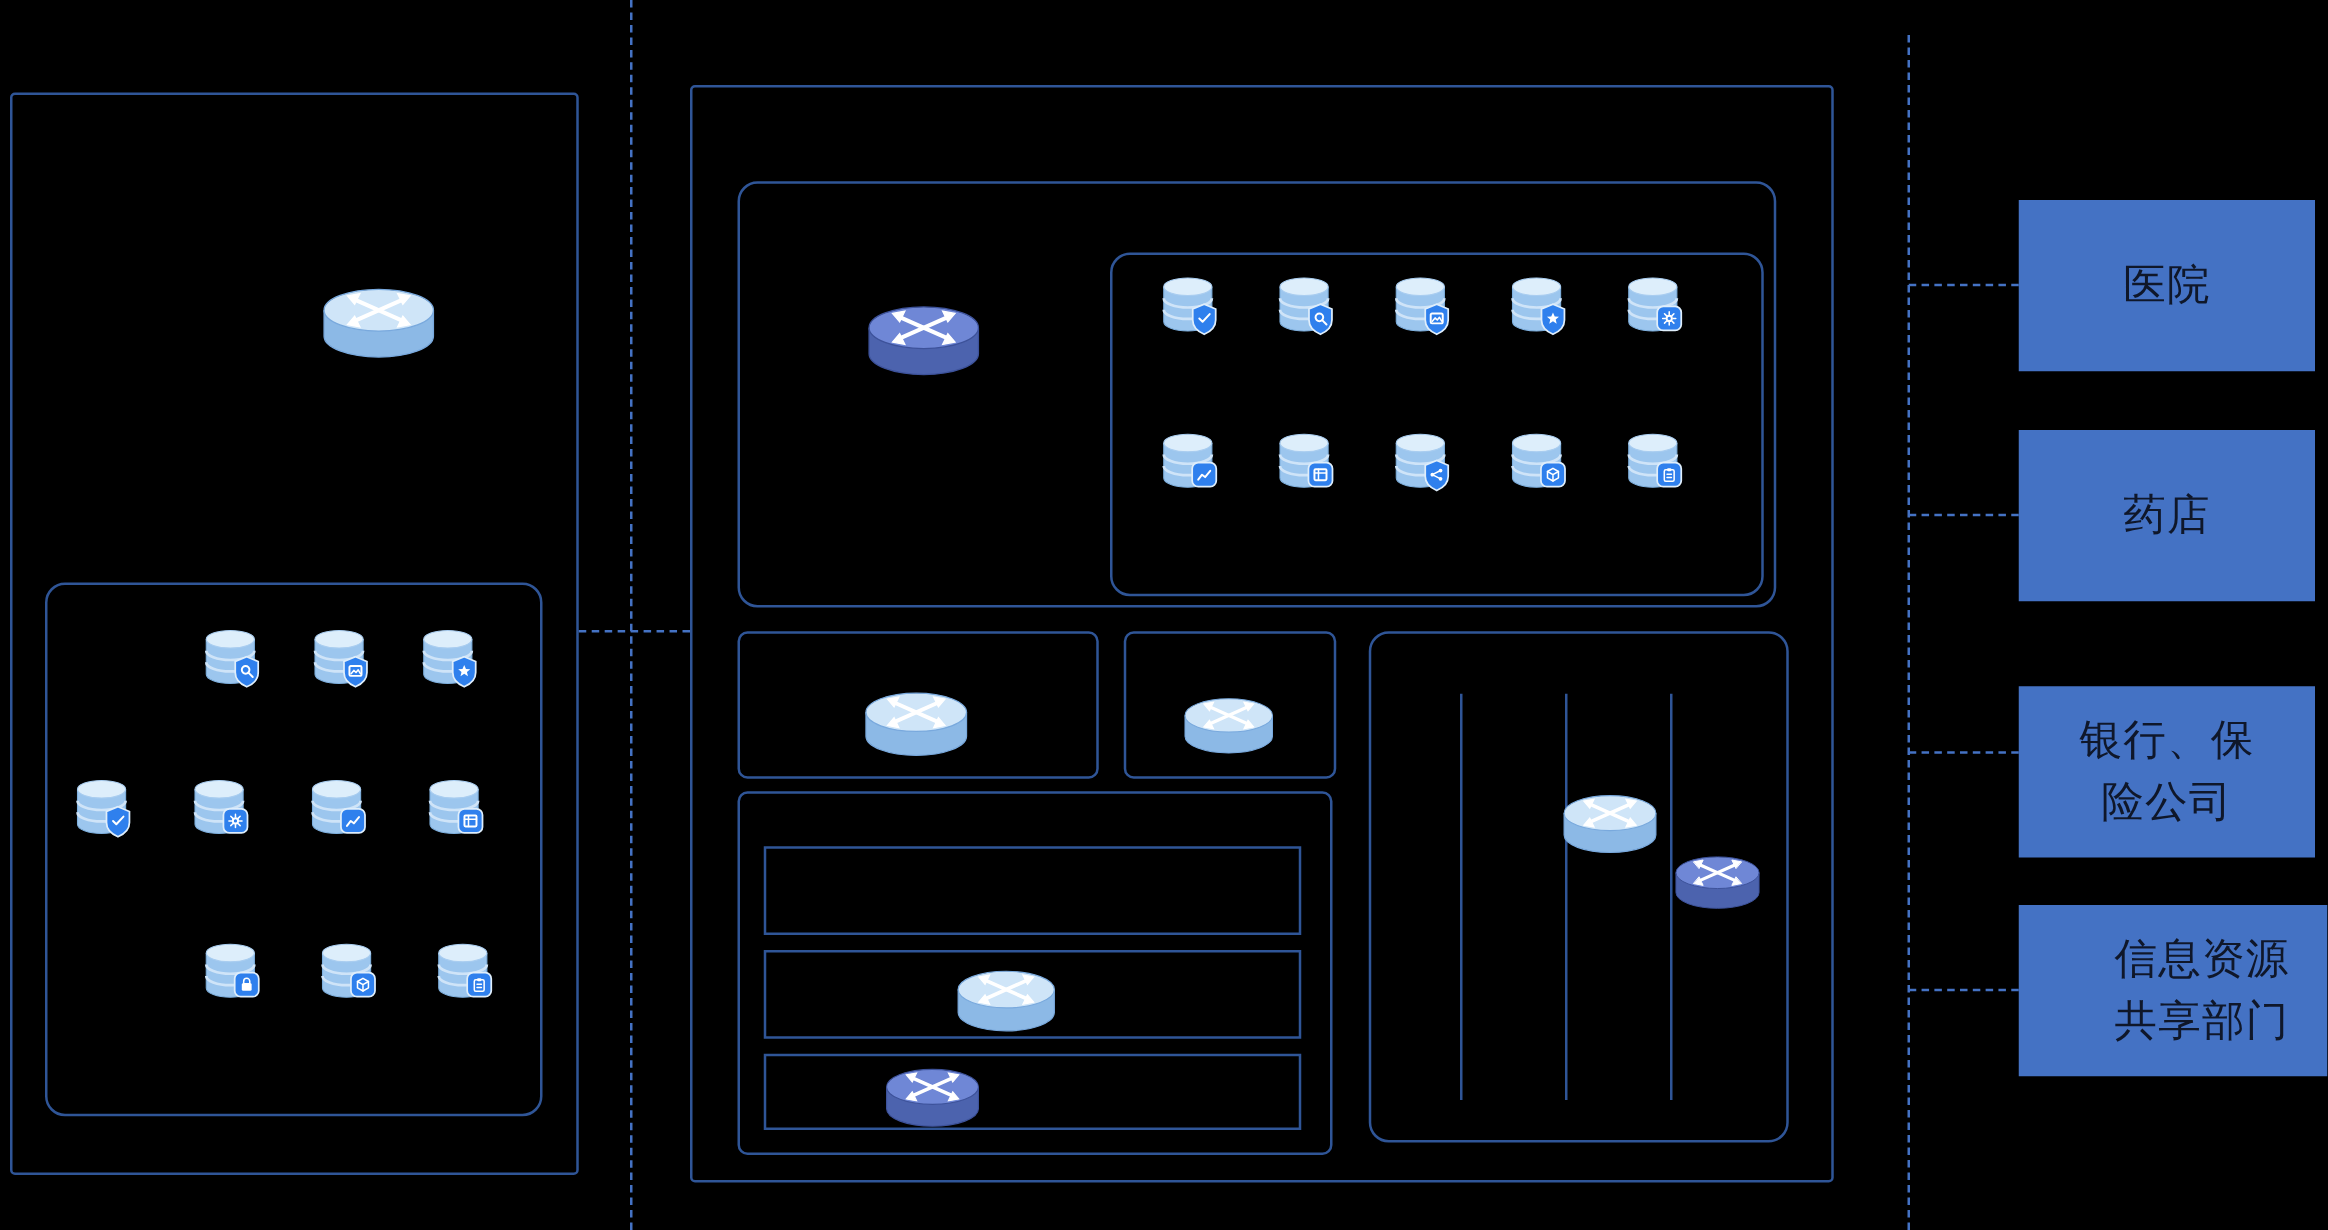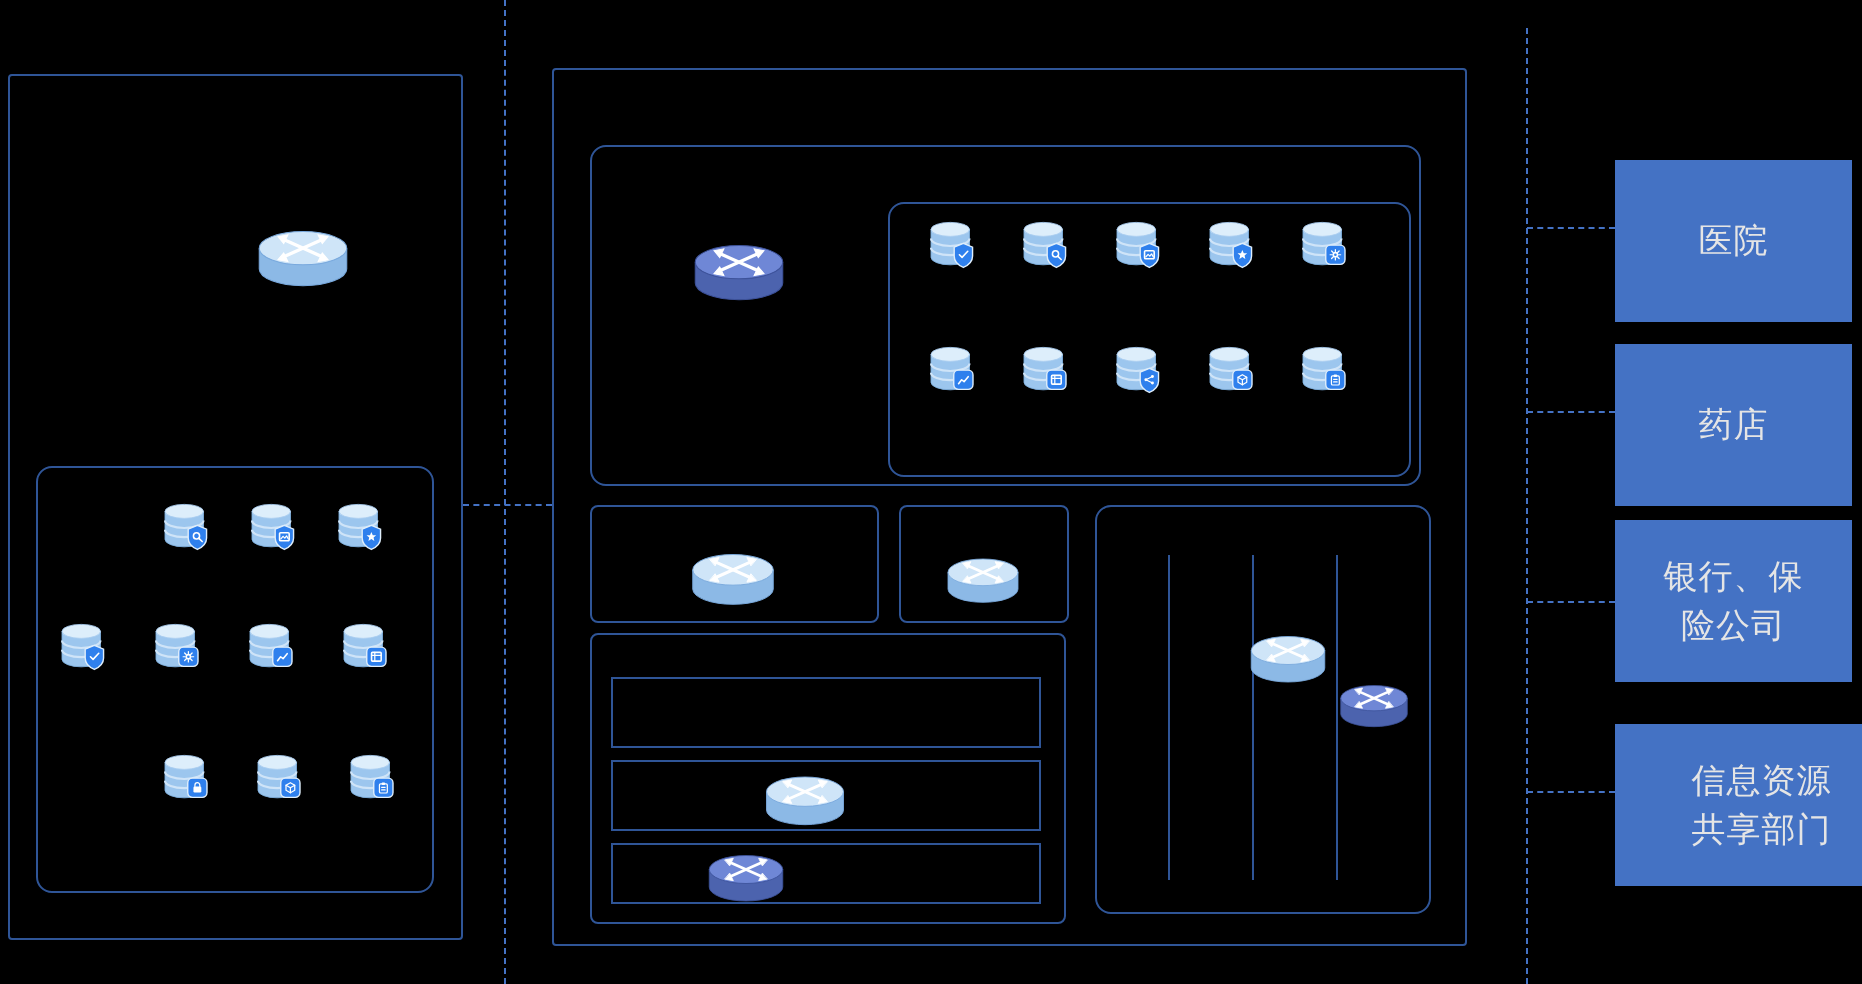--- a/index.html
+++ b/index.html
@@ -20,22 +20,22 @@
   .db-cell{width:56px;height:56px;display:block;}
   .db-cell svg{width:56px;height:56px;display:block;}
   
   .left-grid .db-row:nth-child(1){top:32px;left:120px;gap:31px;}
   .left-grid .db-row:nth-child(2){top:152px;left:17px;gap:38px;}
   .left-grid .db-row:nth-child(3){top:283px;left:120px;gap:37px;}
   
   .center-grid .db-row:nth-child(1){top:14px;left:34px;gap:37px;}
   .center-grid .db-row:nth-child(2){top:139px;left:34px;gap:37px;}
   
-  .label-box{position:absolute;left:1615px;width:237px;height:162px;background:#4472c4;
-             color:#e5e5e5;display:flex;align-items:center;justify-content:center;text-align:center;}
+  .label-box{position:absolute;left:1615px;width:237px;height:137px;background:#4472c4;
+             color:#0f172a;display:flex;align-items:center;justify-content:center;text-align:center;}
   .label-box .label-text{width:160px;font-size:34px;line-height:1.45;letter-spacing:1px;}
   
   .gs{stroke:#fff;stroke-width:1.8;fill:none;stroke-linecap:round;stroke-linejoin:round;}
   .gs2{stroke:#fff;stroke-width:1.4;fill:none;stroke-linecap:round;stroke-linejoin:round;}
 </style>
 </head>
 <body>
 
 <div class="canvas">
 
@@ -497,20 +497,20 @@
   <div class="hdash" style="left:1527px;top:411px;width:88px;"></div>
   <div class="hdash" style="left:1527px;top:601px;width:88px;"></div>
   <div class="hdash" style="left:1527px;top:791px;width:88px;"></div>
 
   <div class="label-box" style="top:160px;">
     <div class="label-text">医院</div>
   </div>
   <div class="label-box" style="top:344px;">
     <div class="label-text">药店</div>
   </div>
-  <div class="label-box" style="top:520px;">
+  <div class="label-box" style="top:549px;">
     <div class="label-text">银行、保险公司</div>
   </div>
   <div class="label-box" style="top:724px;padding-left:28px;">
     <div class="label-text">信息资源共享部门</div>
   </div>
 
 </div>
 
 </body></html>

